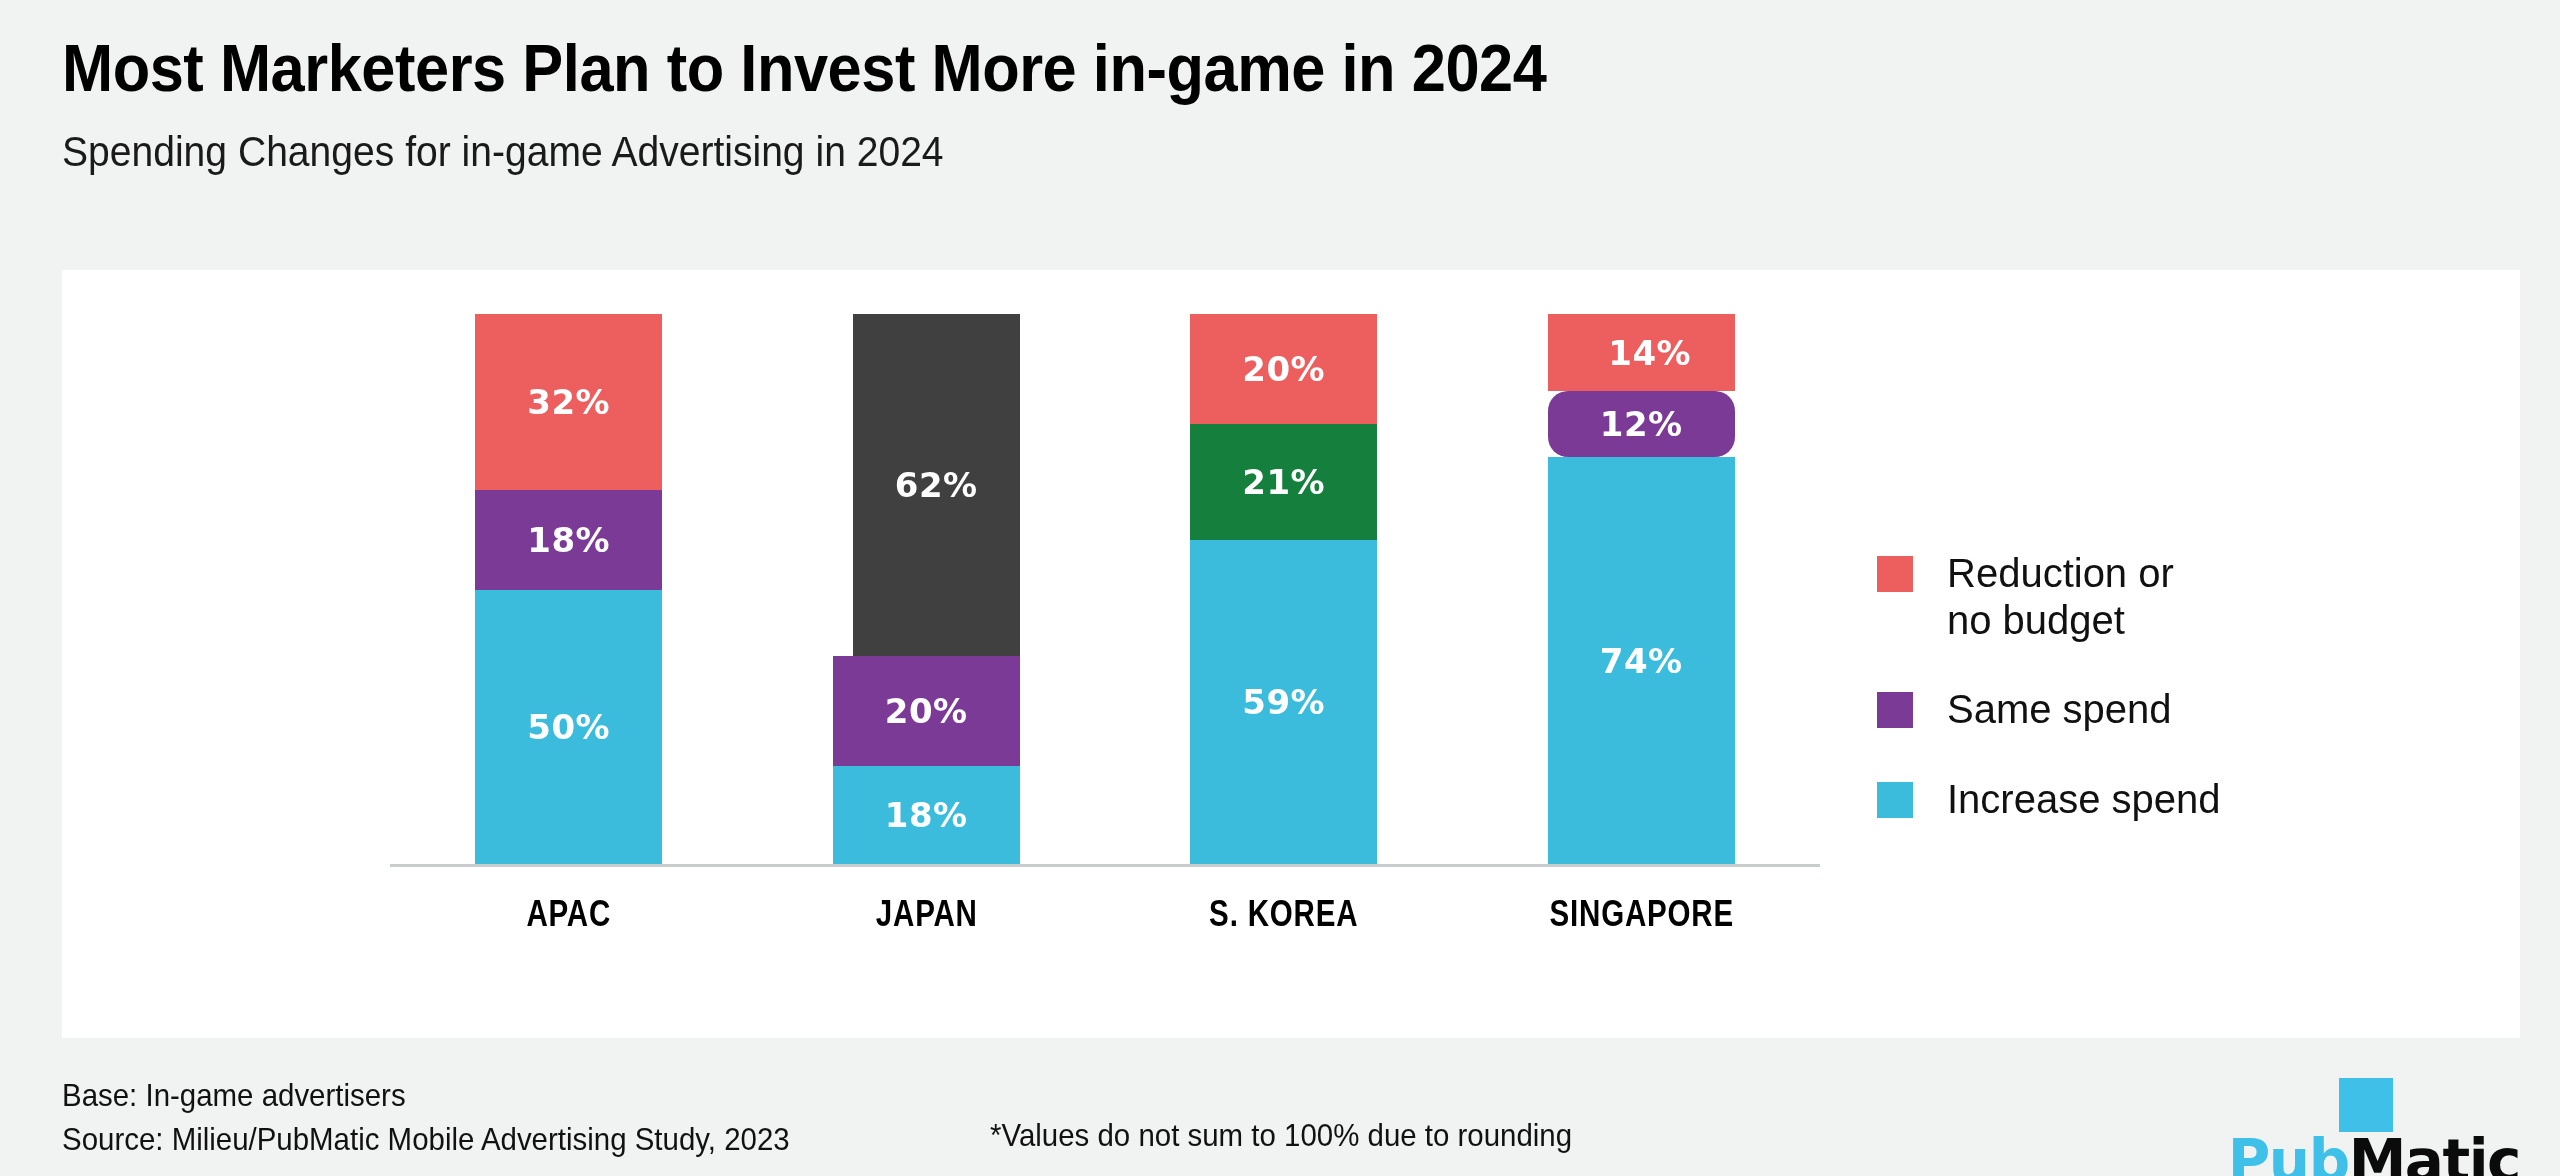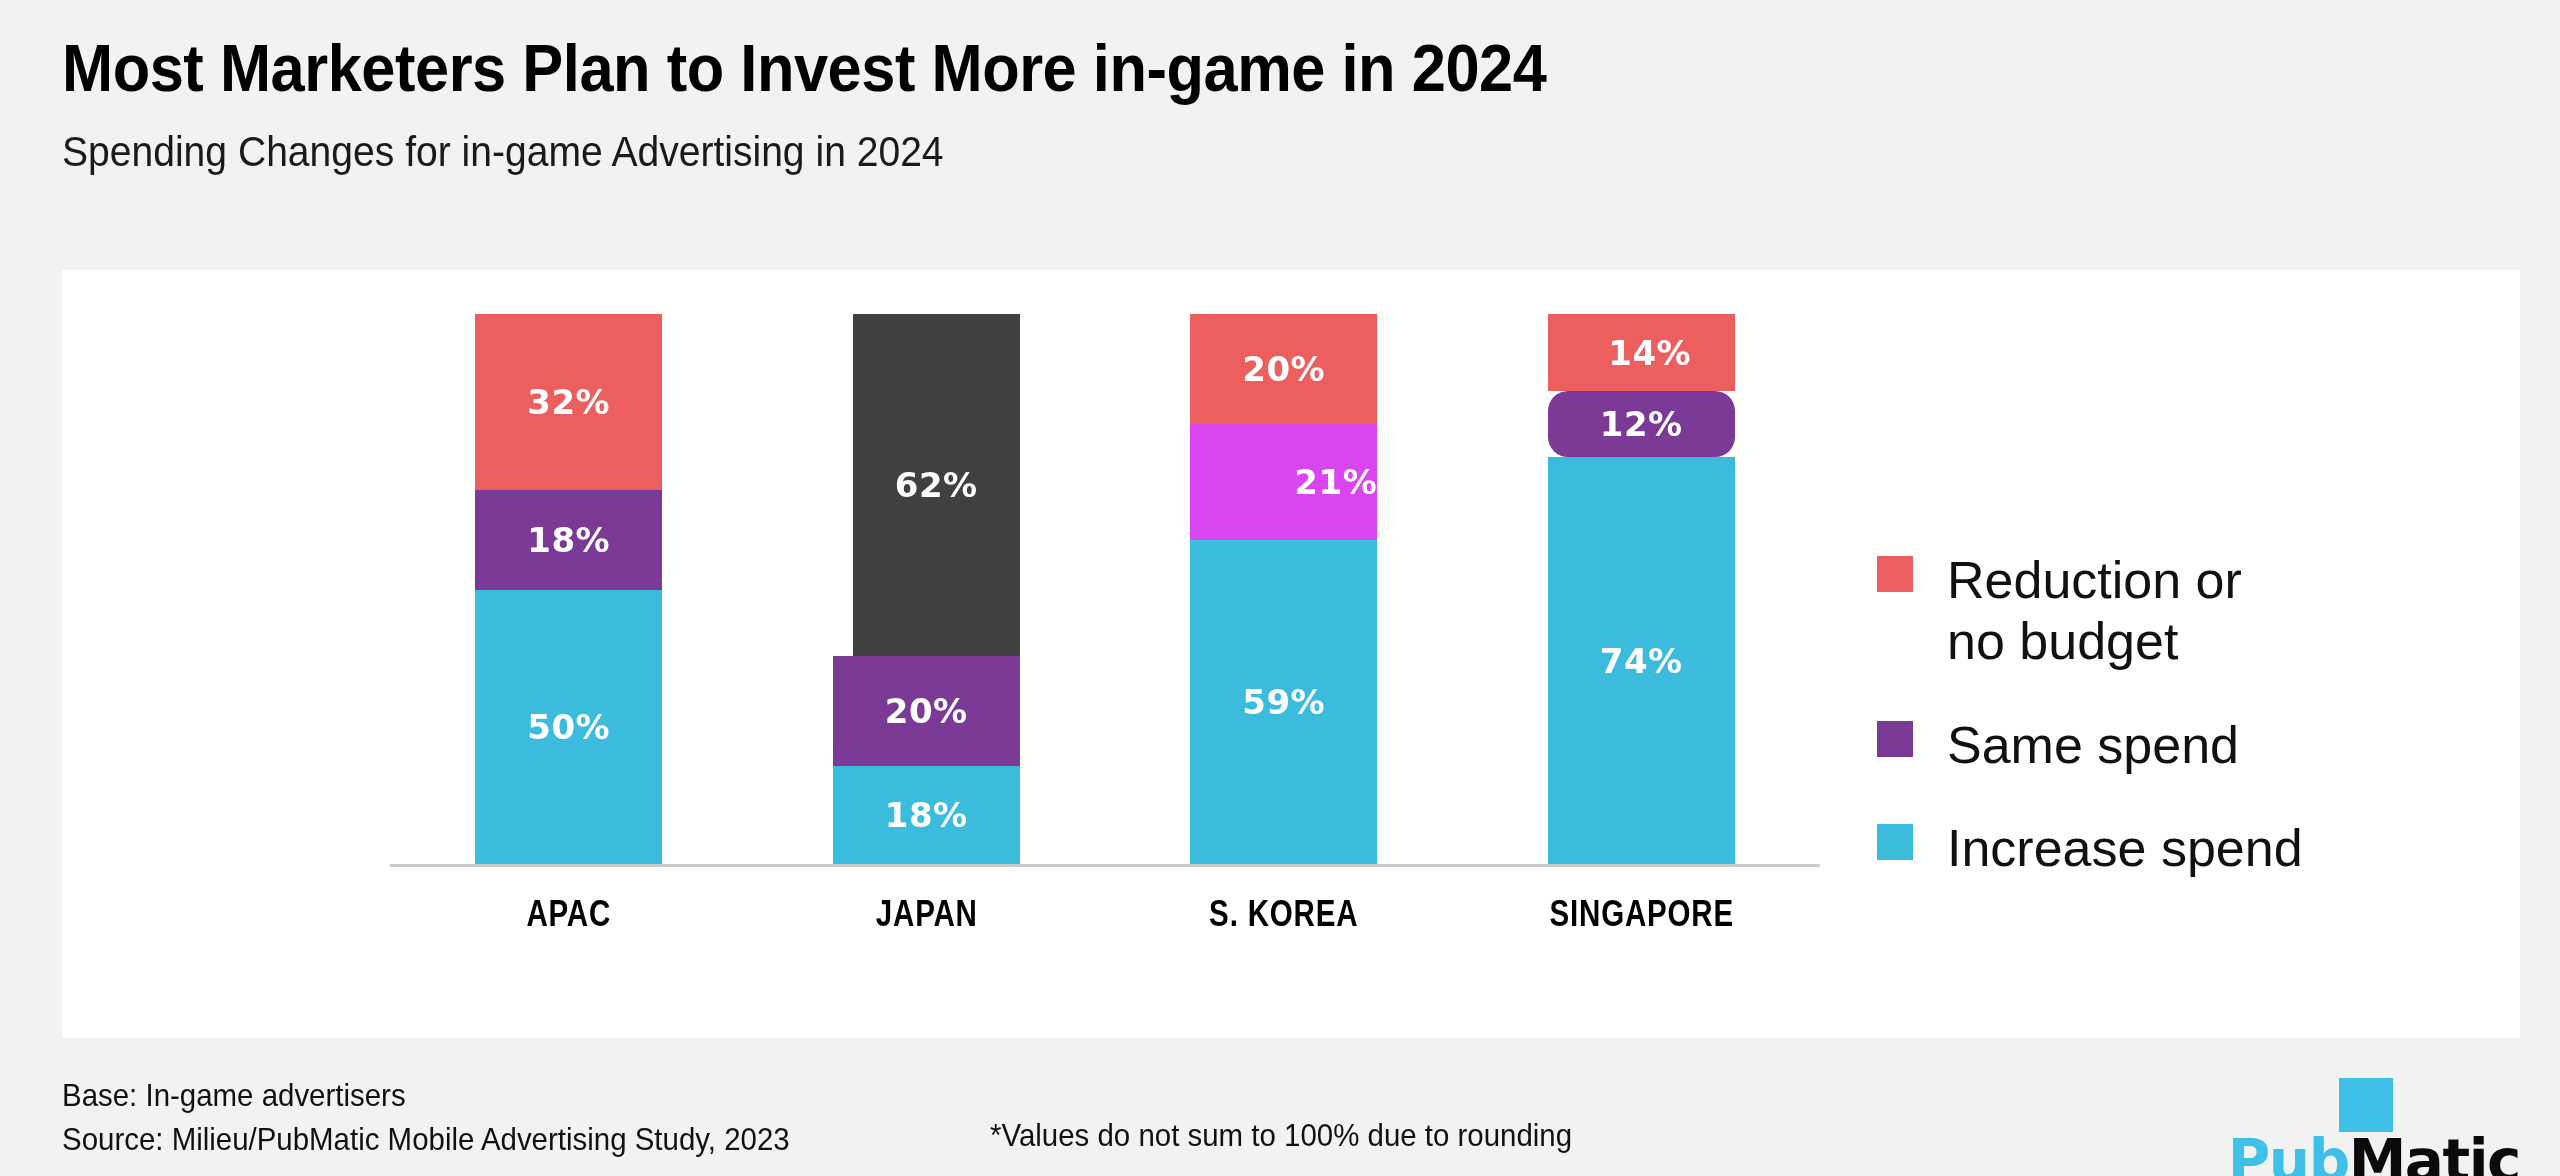--- a/index.html
+++ b/index.html
@@ -144,21 +144,21 @@
   .legend-swatch {
     width: 36px;
     height: 36px;
     flex: 0 0 36px;
     margin-top: 6px;
     margin-right: 34px;
   }
   .legend-label {
     font-family: "Liberation Sans", sans-serif;
     font-weight: 400;
-    font-size: 52px;
+    font-size: 40px;
     line-height: 1.18;
     color: #111111;
     white-space: pre-line;
   }
 
   
   .footer-notes {
     position: absolute;
     left: 62px;
     top: 1073px;
@@ -243,21 +243,21 @@
             <div class="seg" style="background: rgb(59, 188, 221); height: 18%;">
               <span>18%</span>
             </div>
           </div>
         </div>
         <div class="bar-group">
           <div class="bar-stack">
             <div class="seg" style="background: rgb(237, 94, 94); height: 20%;">
               <span>20%</span>
             </div>
-            <div class="seg" style="background: #d946ef; height: 21%; justify-content: flex-end;">
+            <div class="seg" style="background: #15803d; height: 21%;">
               <span>21%</span>
             </div>
             <div class="seg" style="background: rgb(59, 188, 221); height: 59%;">
               <span>59%</span>
             </div>
           </div>
         </div>
         <div class="bar-group">
           <div class="bar-stack">
             <div class="seg" style="background: rgb(237, 94, 94); height: 14%; padding-left: 17px;">

